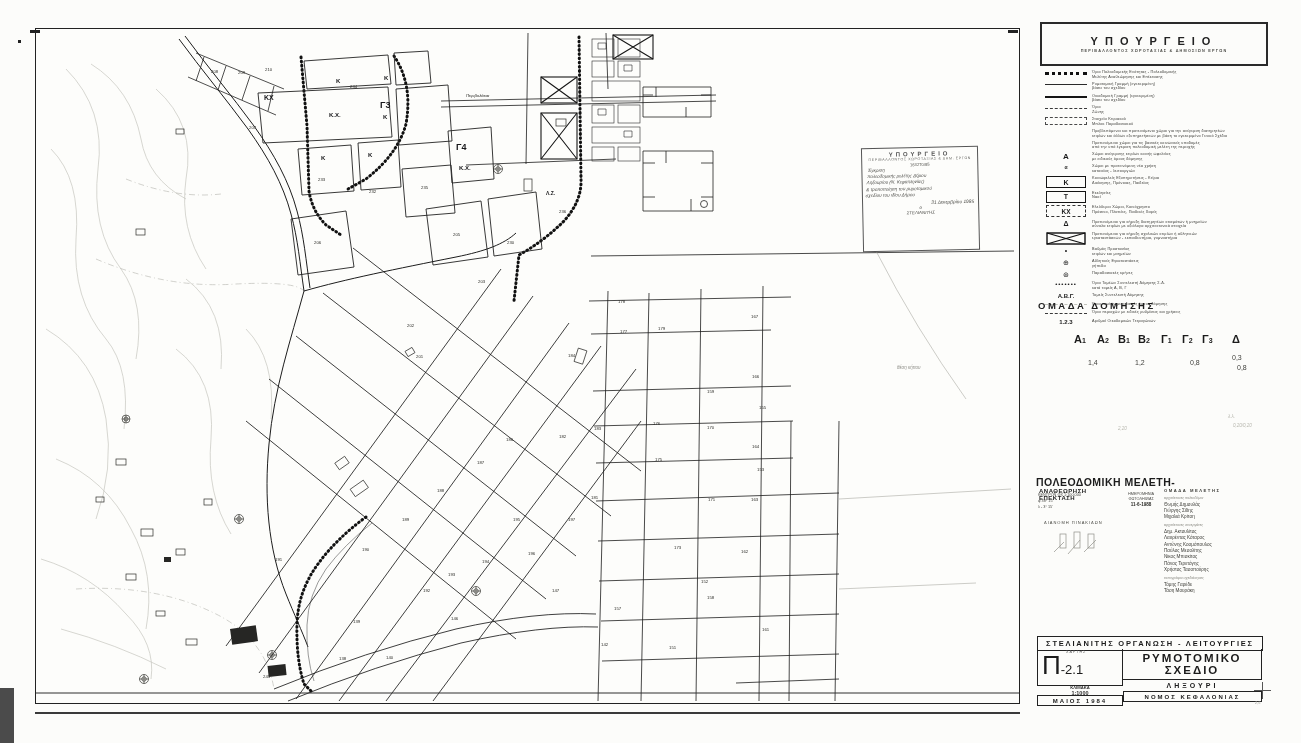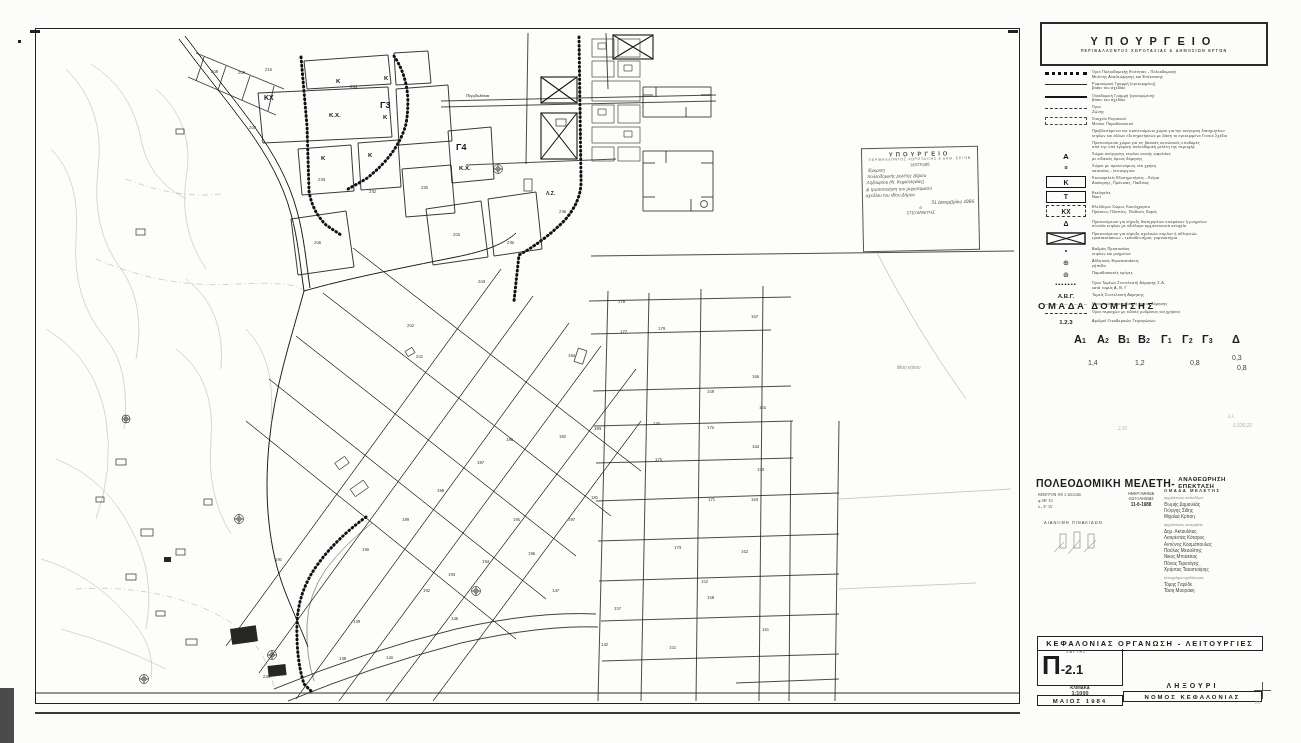--- a/index.html
+++ b/index.html
@@ -44,36 +44,36 @@
   .ls-small{font-size:5px;font-weight:bold;}
   .ls-dotrow{font-size:6px;font-weight:bold;letter-spacing:1px;}
   .ls-faint{color:#b9b9b2;}
   .terms{position:absolute;left:1038px;top:300px;width:260px;}
   .terms .t-title{font-size:9.5px;font-weight:bold;letter-spacing:2.5px;color:#1d1d1d;}
   .t-col{position:absolute;font-weight:bold;font-size:11px;color:#1b1b1b;}
   .t-col .sub{font-size:7px;}
   .t-val{position:absolute;font-size:7px;color:#3f3f3b;}
   .t-pencil{position:absolute;font-size:4.5px;font-style:italic;color:#b7b7ae;}
   .study{position:absolute;left:1036px;top:476px;width:262px;}
-  .st-title{font-size:10.5px;font-weight:bold;letter-spacing:.5px;color:#1c1c1c;display:flex;align-items:center;}
+  .st-title{font-size:10.5px;font-weight:bold;letter-spacing:.5px;color:#1c1c1c;display:flex;flex-direction:column;}
   .st-title .rt{font-size:6px;line-height:6.5px;margin-left:3px;font-weight:bold;}
   .st-meta{position:absolute;left:2px;top:16px;font-size:3.8px;color:#4a4a46;line-height:6px;}
   .st-photo{position:absolute;left:92px;top:16px;font-size:3.8px;color:#4a4a46;text-align:center;line-height:5px;}
   .st-photo .ph-d{font-size:4.6px;font-weight:bold;color:#2c2c28;}
   .st-plates{position:absolute;left:8px;top:44px;font-size:4px;letter-spacing:1px;color:#44443f;}
   .st-team{position:absolute;left:128px;top:12px;width:130px;}
   .st-team .tm-h{font-size:4.2px;letter-spacing:1.5px;font-weight:bold;color:#3c3c38;margin-bottom:3px;}
   .tm-gh{font-size:3.6px;color:#8b8b84;font-style:italic;margin:2.5px 0 1.5px;}
   .tm-n{font-size:4.6px;color:#3a3a35;line-height:6.4px;}
   
   .tb-header{position:absolute;left:1037px;top:636px;width:224px;height:13px;border:1.2px solid #222;
              display:flex;align-items:center;justify-content:center;font-size:7.5px;font-weight:bold;letter-spacing:1.8px;}
   .tb-left{position:absolute;left:1037px;top:649px;width:86px;height:37px;border:1.2px solid #222;border-top:none;box-sizing:border-box;}
   .tb-left .chart-lbl{position:absolute;left:28px;top:1px;font-size:3.6px;letter-spacing:1px;color:#555;}
-  .tb-left .code{position:absolute;left:4px;top:3px;font-weight:bold;}
+  .tb-left .code{position:absolute;left:4px;top:3px;font-weight:normal;}
   .tb-left .code .pi{font-size:26px;line-height:26px;}
   .tb-left .code .num{font-size:13px;}
   .tb-scale{position:absolute;left:1037px;top:686px;width:86px;height:9px;text-align:center;
             font-size:4.2px;font-weight:bold;color:#333;line-height:4.5px;}
   .tb-scale .sc{font-size:5.5px;}
   .tb-date{position:absolute;left:1037px;top:695px;width:86px;height:11px;border:1.2px solid #222;box-sizing:border-box;
            display:flex;align-items:center;justify-content:center;font-size:6px;font-weight:bold;letter-spacing:2px;}
   .tb-right{position:absolute;left:1123px;top:649px;width:139px;height:31px;border:1.2px solid #222;border-top:none;border-left:none;box-sizing:border-box;
             display:flex;flex-direction:column;align-items:center;justify-content:center;}
   .tb-right .t1{font-size:11.5px;font-weight:bold;letter-spacing:2px;}
@@ -654,30 +654,34 @@
           <div class="tm-n">Νίκος Μπισκίτος</div>
           <div class="tm-n">Πάνος Τερετόγης</div>
           <div class="tm-n">Χρήστος Τασοπούρης</div>
           <div class="tm-gh">τοπογράφοι σχεδιάστριες</div>
           <div class="tm-n">Τόμης Γαρέδε</div>
           <div class="tm-n">Τάση Μουράκη</div>
         </div>
   </div>
 </div>
 
-<div class="tb-header">ΚΕΦΑΛΟΝΙΑΣ  ΟΡΓΑΝΩΣΗ  -  ΛΕΙΤΟΥΡΓΙΕΣ</div>
+<div class="tb-header">ΣΤΕΛΙΑΝΙΤΗΣ  ΟΡΓΑΝΩΣΗ  -  ΛΕΙΤΟΥΡΓΙΕΣ</div>
 <div class="tb-left">
   <div class="chart-lbl">ΧΑΡΤΗΣ</div>
   <div class="code">
     <span class="pi">Π</span><span class="num">-2.1</span>
   </div>
 </div>
 <div class="tb-scale">
   <div>ΚΛΙΜΑΚΑ</div>
   <div class="sc">1:1000</div>
 </div>
 <div class="tb-date">ΜΑΙΟΣ 1984</div>
+<div class="tb-right">
+  <div class="t1">ΡΥΜΟΤΟΜΙΚΟ</div>
+  <div class="t1">ΣΧΕΔΙΟ</div>
+</div>
 <div class="tb-place">ΛΗΞΟΥΡΙ</div>
 <div class="tb-nomos">ΝΟΜΟΣ  ΚΕΦΑΛΟΝΙΑΣ</div>
 <div class="reg-cross"></div>
 <div class="reg-scrib">2,5</div>
 
 </div>
 
 </body></html>

